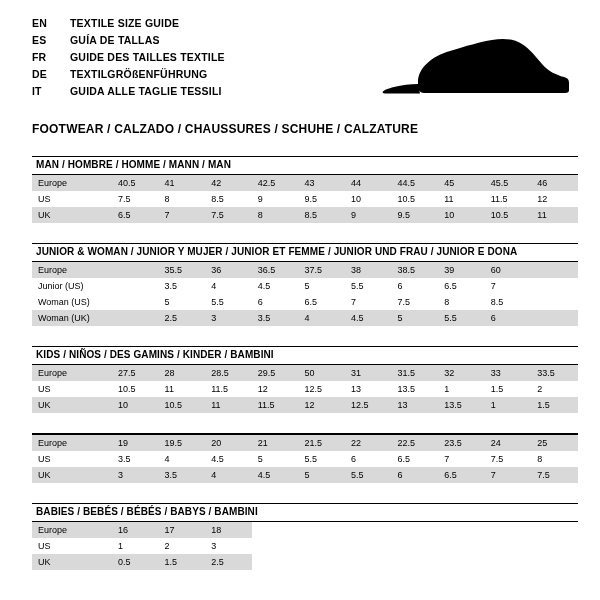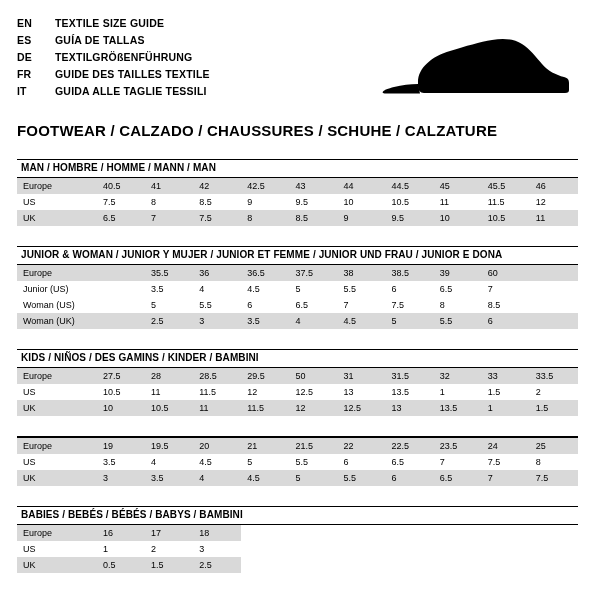--- a/index.html
+++ b/index.html
@@ -12,21 +12,21 @@
     background: #ffffff;
     font-family: "Liberation Sans", sans-serif;
     color: #000000;
     overflow: hidden;
   }
   .page {
     position: relative;
     width: 600px;
     height: 600px;
     box-sizing: border-box;
-    padding: 16px 22px 0 17px;
+    padding: 16px 22px 0 32px;
   }
 
   
   .header {
     position: relative;
     height: 92px;
   }
   .lang-table {
     border-collapse: collapse;
     font-size: 10.5px;
@@ -49,21 +49,21 @@
 
   .shoe-wrap {
     position: absolute;
     right: 8px;
     top: 16px;
     width: 190px;
     height: 74px;
   }
 
   .section-title {
-    font-size: 15px;
+    font-size: 12px;
     font-weight: bold;
     letter-spacing: .2px;
     margin-top: 14px;
   }
 
   
   .group {
     margin-top: 20px;
   }
   .group-title {
@@ -119,26 +119,26 @@
       <tbody>
         <tr>
           <td class="lang-code">EN</td>
           <td class="lang-title">TEXTILE SIZE GUIDE</td>
         </tr>
         <tr>
           <td class="lang-code">ES</td>
           <td class="lang-title">GUÍA DE TALLAS</td>
         </tr>
         <tr>
+          <td class="lang-code">FR</td>
+          <td class="lang-title">GUIDE DES TAILLES TEXTILE</td>
+        </tr>
+        <tr>
           <td class="lang-code">DE</td>
           <td class="lang-title">TEXTILGRÖßENFÜHRUNG</td>
-        </tr>
-        <tr>
-          <td class="lang-code">FR</td>
-          <td class="lang-title">GUIDE DES TAILLES TEXTILE</td>
         </tr>
         <tr>
           <td class="lang-code">IT</td>
           <td class="lang-title">GUIDA ALLE TAGLIE TESSILI</td>
         </tr>
       </tbody>
     </table>
 
     <div class="shoe-wrap">
       <svg viewBox="0 0 190 74" width="190" height="74" aria-hidden="true">

